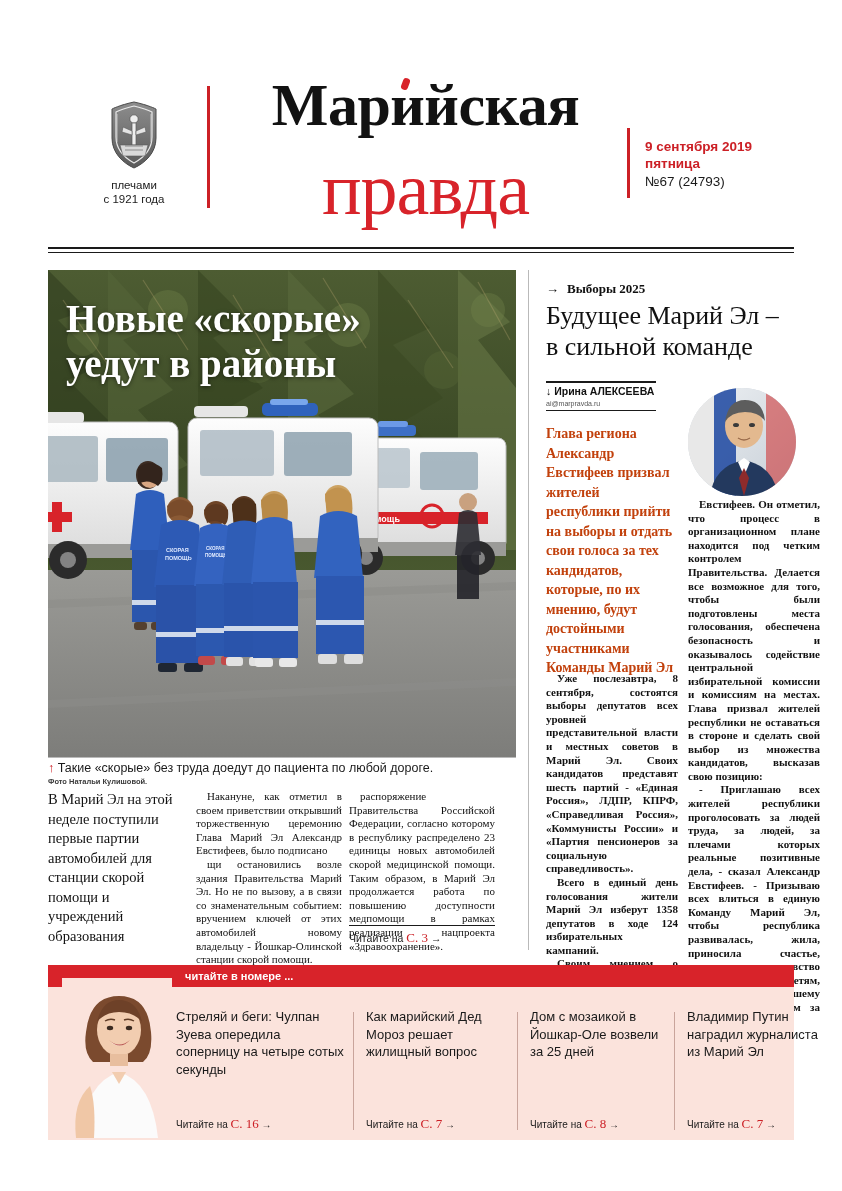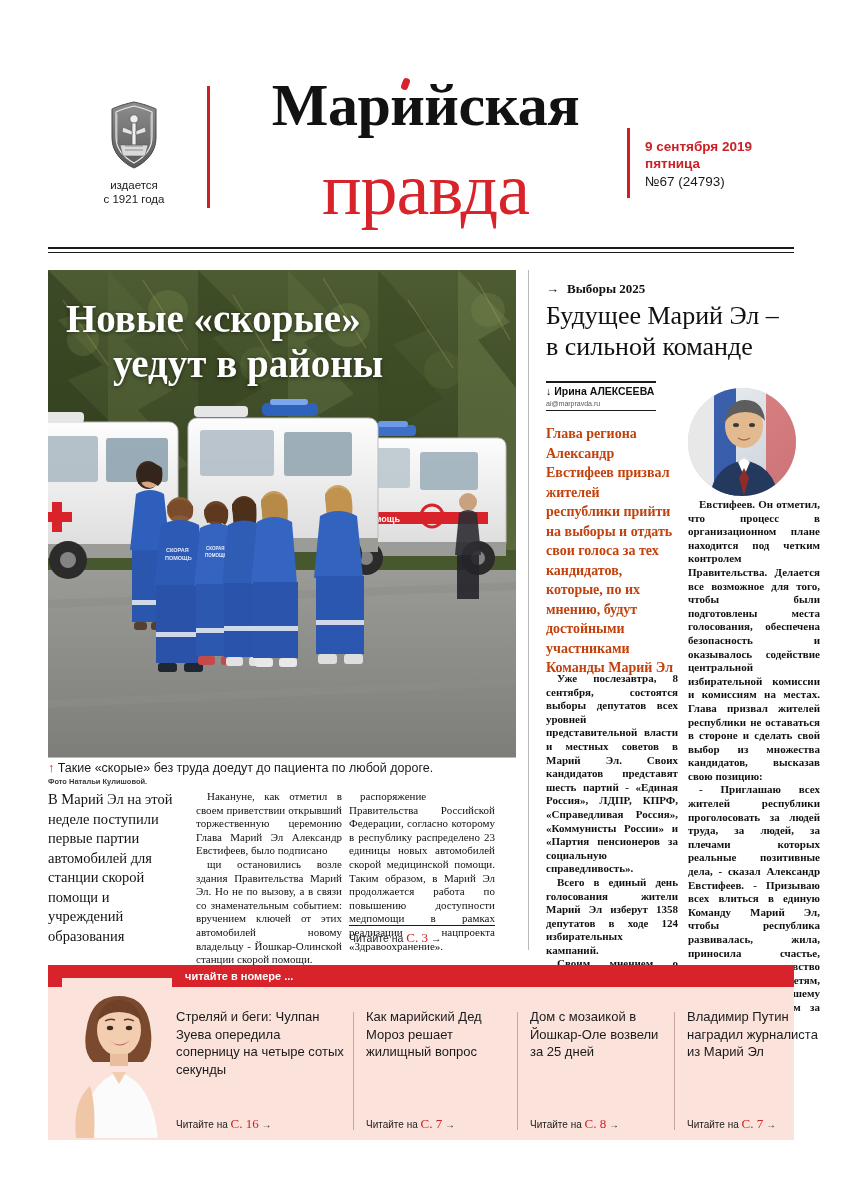--- a/index.html
+++ b/index.html
@@ -57,21 +57,21 @@
   .photo-svg{display:block;width:468px;height:487px;}
   .photo-head{
     position:absolute;left:66px;top:296px;width:440px;
     font-family:"Liberation Serif", serif;
     font-weight:700;
     font-size:39px;
     line-height:45px;
     color:#ffffff;
     text-shadow:0 1px 4px rgba(0,0,0,0.55);
   }
-  .photo-head .l2{display:block;margin-left:47px;}
+  .photo-head .l2{display:block;}
 
   .cap-rule{position:absolute;left:48px;top:757px;width:468px;height:1px;background:#b9b9b9;}
   .photo-cap{position:absolute;left:48px;top:761px;width:470px;font-size:12.5px;line-height:15px;color:#1a1a1a;}
   .photo-cap .arrow{color:#cc2026;font-weight:700;}
   .photo-credit{position:absolute;left:48px;top:777px;width:300px;font-size:7.5px;line-height:10px;color:#3a3a3a;font-weight:700;}
 
   
   .lead-col{position:absolute;left:48px;top:790px;width:140px;}
   .lead-txt{
     font-family:"Liberation Serif", serif;
@@ -174,21 +174,21 @@
         <circle cx="27" cy="19" r="4.2" fill="#efefef" stroke="#5a5a5a" stroke-width="0.8"></circle>
         <rect x="25" y="23" width="4" height="22" fill="#efefef" stroke="#5a5a5a" stroke-width="0.7"></rect>
         <path d="M16 27 L25 31 L25 35 L15 32 Z" fill="#e4e4e4" stroke="#5a5a5a" stroke-width="0.6"></path>
         <path d="M38 27 L29 31 L29 35 L39 32 Z" fill="#e4e4e4" stroke="#5a5a5a" stroke-width="0.6"></path>
         <path d="M13 45 L41 45 L38 56 L16 56 Z" fill="#d9d9d9" stroke="#5a5a5a" stroke-width="0.6"></path>
         <path d="M18 46 L36 46" stroke="#6a6a6a" stroke-width="0.7"></path>
         <path d="M18 50 L36 50" stroke="#6a6a6a" stroke-width="0.7"></path>
         <path d="M10 14 L10 42" stroke="#d6d6d6" stroke-width="0.8"></path>
         <path d="M44 14 L44 42" stroke="#d6d6d6" stroke-width="0.8"></path>
       </svg>
-      <div class="emblem-cap">издается</div>
+      <div class="emblem-cap">плечами</div>
       <div class="emblem-cap">с 1921 года</div>
     </div>
 
     <div class="mast-rule"></div>
     <div class="mast-rule2"></div>
 
     <div class="title-block">
       <div class="title-line1">Марийская</div>
       <div class="title-line2">правда</div>
     </div>

